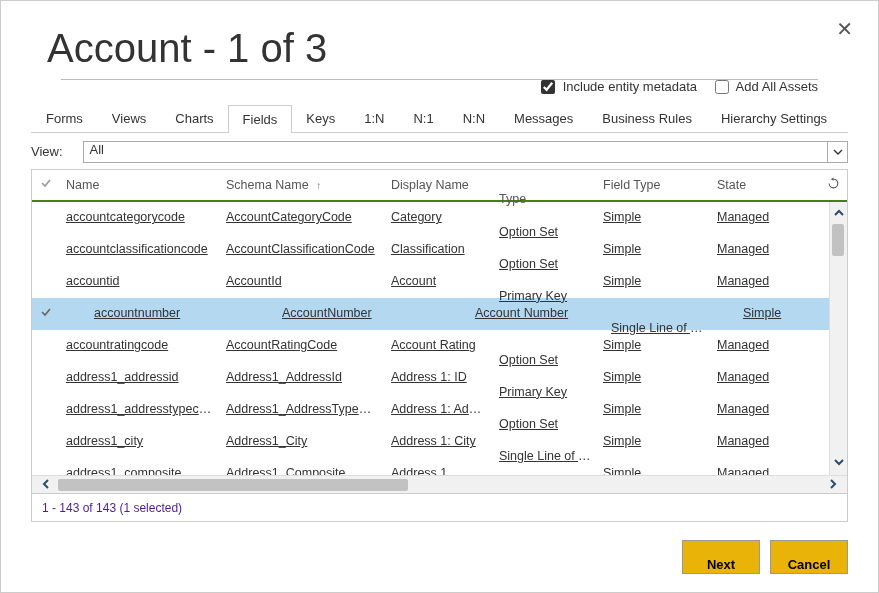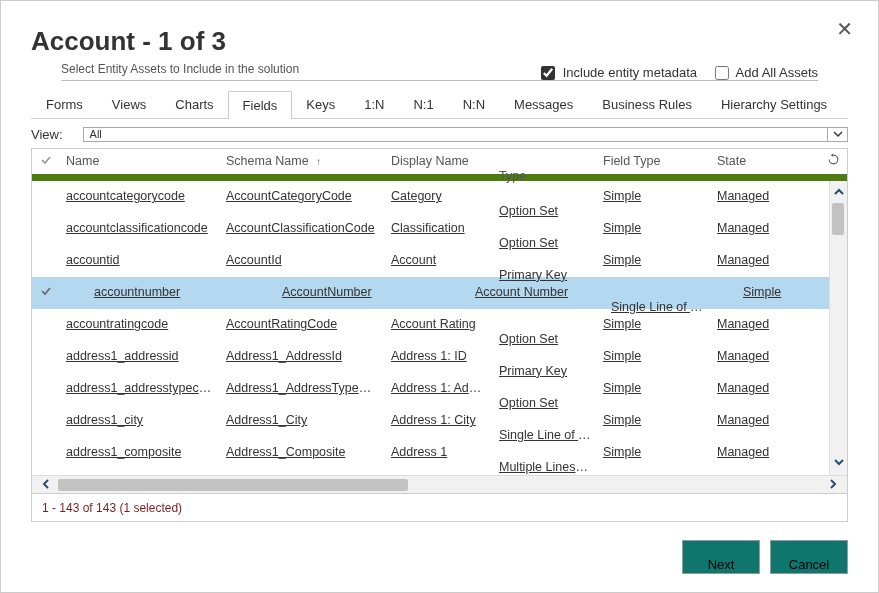--- a/index.html
+++ b/index.html
@@ -4,42 +4,42 @@
   <style>
     * { box-sizing: border-box; }
     html, body { margin: 0; padding: 0; font-family: "Segoe UI", Arial, sans-serif; font-size: 13px; color: #333; background: #fff; }
     .dialog {
       width: 879px; height: 593px; border: 1px solid #ccc; position: relative; padding: 0;
       box-shadow: inset 1px 1px 0 #fff;
       display: flex; flex-direction: column;
     }
     .close-x { position: absolute; top: 18px; right: 25px; font-size: 20px; line-height: 20px; color: #555; cursor: pointer; font-weight: 300;}
     .header { padding: 25px 30px 8px 30px; }
-    .header h1 { margin: 0 0 4px 0; font-size: 26px; font-weight: 700; color: #333; }
+    .header h1 { margin: 0 0 4px 16px; font-size: 40px; font-weight: 400; color: #333; }
     .header .subtitle { font-size: 12px; color: #555; display: inline-block; }
     .header-options { float: right; font-size: 13px; color: #333; padding-top: 4px;}
     .header-options label { margin-left: 14px; vertical-align: middle; }
     .header-options input[type="checkbox"] {
       width: 14px; height: 14px; vertical-align: middle; margin: 0 4px 2px 0;
       accent-color: #333;
     }
     .header-row { border-bottom: 1px solid #bbb; margin: 0 30px; padding-bottom: 4px; }
 
     .tabs { display: flex; margin: 0 30px 0 30px; border-bottom: 1px solid #ccc; }
     .tab { padding: 6px 14px; font-size: 13px; color: #333; border: 1px solid transparent; border-bottom: none; cursor: pointer; margin-right: -1px; }
     .tab.active { border-color: #ccc; background: #fff; position: relative; top: 1px; }
 
     .view-row { display: flex; align-items: center; margin: 8px 30px 6px 30px; gap: 20px; }
     .view-label { font-size: 13px; }
-    .view-select { flex: 1; position: relative; border: 1px solid #aaa; height: 15px; background: #fff; display: flex; align-items: flex-start; padding: 0 6px; font-size: 11px; }
+    .view-select { flex: 1; position: relative; border: 1px solid #aaa; height: 22px; background: #fff; display: flex; align-items: flex-start; padding: 0 6px; font-size: 13px; }
     .view-select-arrow { position: absolute; right: 0; top: 0; width: 20px; height: 100%; border-left: 1px solid #aaa; display: flex; align-items: center; justify-content: center; }
 
     .grid-wrap { flex: 1; margin: 0 30px; border: 1px solid #ccc; display:flex; flex-direction:column; overflow:hidden; }
     .grid-head, .grid-row { display: flex; align-items: center; height: 32px; font-size: 12.5px; }
-    .grid-head { border-bottom: 7px solid #4d7c0f; background: #fff; color: #555; }
+    .grid-head { border-bottom: 2px solid #4d7c0f; background: #fff; color: #555; }
     .grid-body { flex: 1; overflow: hidden; position: relative;}
     .grid-row { border-bottom: 1px solid transparent; }
     .grid-row.selected { background: #b3d8ef; gap: 28px; }
     .col { padding: 0 6px; overflow: hidden; white-space: nowrap; text-overflow: ellipsis; }
     .col-check { width: 28px; flex: 0 0 28px; text-align: center; color: #888; }
     .col-name { width: 160px; flex: 0 0 160px; }
     .col-schema { width: 165px; flex: 0 0 165px; }
     .col-display { width: 108px; flex: 0 0 108px; }
     .col-type { width: 104px; flex: 0 0 104px; margin-top: 29px; }
     .col-fieldtype { width: 114px; flex: 0 0 114px; }
@@ -50,39 +50,38 @@
 
     .vscroll { position: absolute; right: 0; top: 0; width: 18px; height: 100%; background: #f1f1f1; border-left: 1px solid #ddd; display: flex; flex-direction: column; align-items: center; justify-content: space-between; padding: 4px 0;}
     .vscroll .arrow { font-size: 14px; color: #2a4d6e; cursor: pointer; }
     .vscroll .thumb { position: absolute; top: 22px; right: 3px; width: 12px; height: 32px; background: #c2c2c2; border-radius: 2px; }
 
     .hscroll { height: 18px; background: #f1f1f1; border-top: 1px solid #ddd; display: flex; align-items: center; padding: 0 2px; position: relative;}
     .hscroll .arrow { font-size: 14px; color: #2a4d6e; cursor: pointer; padding: 0 6px;}
     .hscroll .track { flex:1; height: 12px; position: relative; }
     .hscroll .thumb { position: absolute; left: 0; top: 0; height: 12px; width: 350px; background: #c2c2c2; border-radius: 2px; }
 
-    .status-row { height: 28px; border-top: 1px solid #ccc; display: flex; align-items: center; padding: 8px 10px; font-size: 12px; color: #7f1d1d;}
+    .status-row { height: 28px; border-top: 1px solid #ccc; display: flex; align-items: center; padding: 8px 10px; font-size: 12px; color: #4c1d95;}
 
     .footer { padding: 18px 30px; display: flex; justify-content: flex-end; gap: 10px; }
-    .btn { min-width: 78px; height: 28px; border: 1px solid #999; background: #0f766e; font-size: 13px; padding: 16px 16px; cursor: pointer; }
+    .btn { min-width: 78px; height: 28px; border: 1px solid #999; background: #eab308; font-size: 13px; padding: 16px 16px; cursor: pointer; font-weight: bold; }
 
     .grid-body-inner { padding-right: 18px; text-decoration: underline; }
 
   </style>
 </head>
 <body>
 
 <div class="dialog">
 
   <span class="close-x">✕</span>
 
   <div class="header">
     <h1>Account - 1 of 3</h1>
     <div class="header-row">
-      <span class="subtitle">Select Entity Assets to Include in the solution</span>
       <span class="header-options">
         <label>
           <input type="checkbox" checked="" style="">
           <span>Include entity metadata</span>
         </label>
         <label>
           <input type="checkbox" style="">
           <span>Add All Assets</span>
         </label>
       </span>

